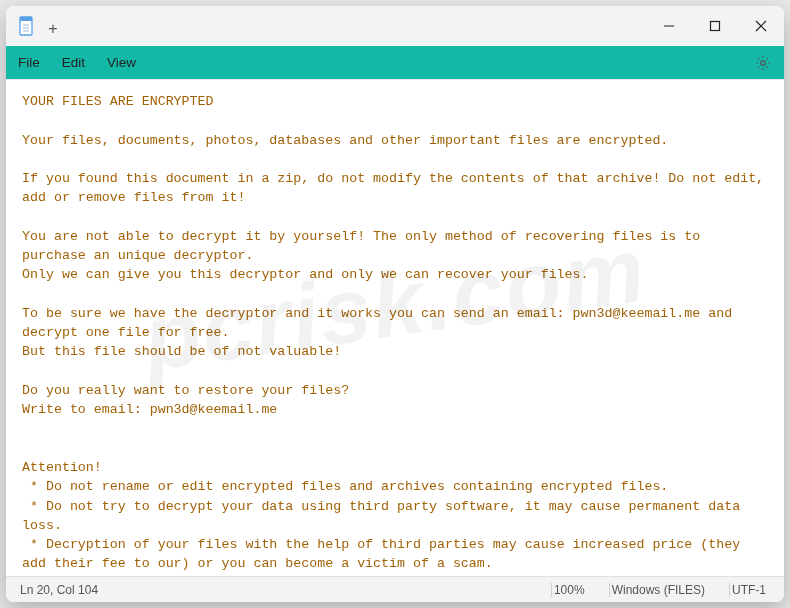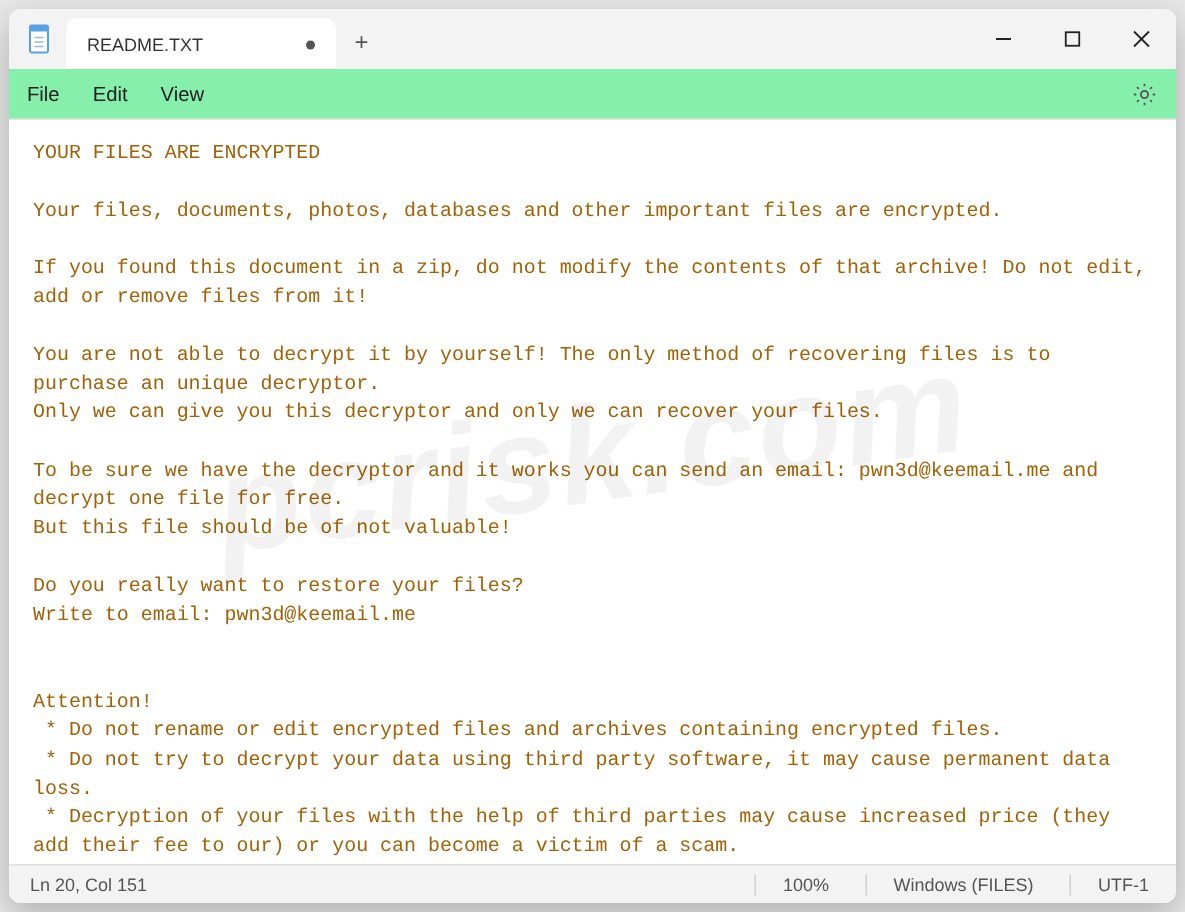--- a/index.html
+++ b/index.html
@@ -72,21 +72,21 @@
   .win-btn {
     width: 46px;
     display: flex;
     align-items: center;
     justify-content: center;
     color: #222;
   }
   .win-btn svg { width: 12px; height: 12px; }
   .menubar {
     height: 34px;
-    background: #86efac;
+    background: #14b8a6;
     border-bottom: 1px solid #e6e6e6;
     display: flex;
     align-items: center;
     padding: 0 12px;
     gap: 22px;
     font-size: 13.5px;
     color: #222;
   }
   .menubar .menu-item { cursor: pointer; }
   .menubar .spacer { flex: 1; }
@@ -109,21 +109,21 @@
     align-items: center;
     font-size: 12px;
     color: #555;
     padding-left: 14px;
   }
   .statusbar .cell {
     padding: 0 18px 0 0;
   }
   .statusbar .cell.sep {
     border-left: 1px solid #d0d0d0;
-    padding-left: 18px;
+    padding-left: 2px;
     margin-left: 6px;
   }
   .statusbar .stretch { flex: 1; }
   .watermark {
     position: absolute;
     top: 50%; left: 50%;
     transform: translate(-50%, -50%) rotate(-8deg);
     font-size: 92px;
     font-weight: 600;
     font-style: italic;
@@ -142,24 +142,20 @@
     <div class="titlebar-left">
       <span class="app-icon">
         <svg viewBox="0 0 18 22" width="18" height="22">
           <rect x="2" y="2" width="12" height="18" rx="1" fill="#fff" stroke="#5aa0e6" stroke-width="1.3"></rect>
           <rect x="2" y="2" width="12" height="4" fill="#5aa0e6"></rect>
           <line x1="5" y1="10" x2="11" y2="10" stroke="#9bb8d4" stroke-width="1"></line>
           <line x1="5" y1="13" x2="11" y2="13" stroke="#9bb8d4" stroke-width="1"></line>
           <line x1="5" y1="16" x2="11" y2="16" stroke="#9bb8d4" stroke-width="1"></line>
         </svg>
       </span>
-    </div>
-    <div class="tab">
-      <span>README.TXT</span>
-      <span class="tab-dirty"></span>
     </div>
     <div class="new-tab">
       <span>+</span>
     </div>
     <div class="title-spacer"></div>
     <div class="win-controls">
       <div class="win-btn">
         <svg viewBox="0 0 12 12">
             <line x1="1" y1="6" x2="11" y2="6" stroke="#222" stroke-width="1.2"></line>
           </svg>
@@ -206,21 +202,21 @@
 Do you really want to restore your files?
 Write to email: pwn3d@keemail.me
 
 
 Attention!
  * Do not rename or edit encrypted files and archives containing encrypted files.
  * Do not try to decrypt your data using third party software, it may cause permanent data loss.
  * Decryption of your files with the help of third parties may cause increased price (they add their fee to our) or you can become a victim of a scam.</div>
 
   <div class="statusbar">
-    <span class="cell">Ln 20, Col 151</span>
+    <span class="cell">Ln 20, Col 104</span>
     <span class="stretch"></span>
     <span class="cell sep">100%</span>
     <span class="cell sep">Windows (FILES)</span>
     <span class="cell sep">UTF-1</span>
   </div>
 
 </div>
 
 <div class="watermark">pcrisk.com</div>
 

